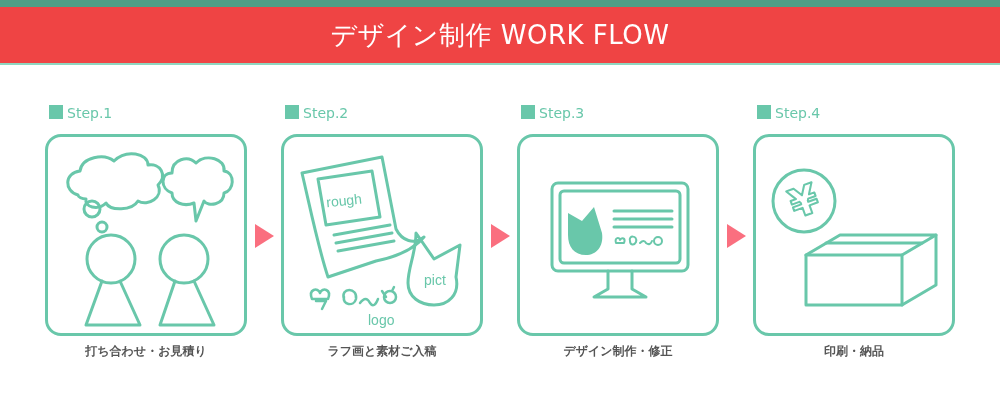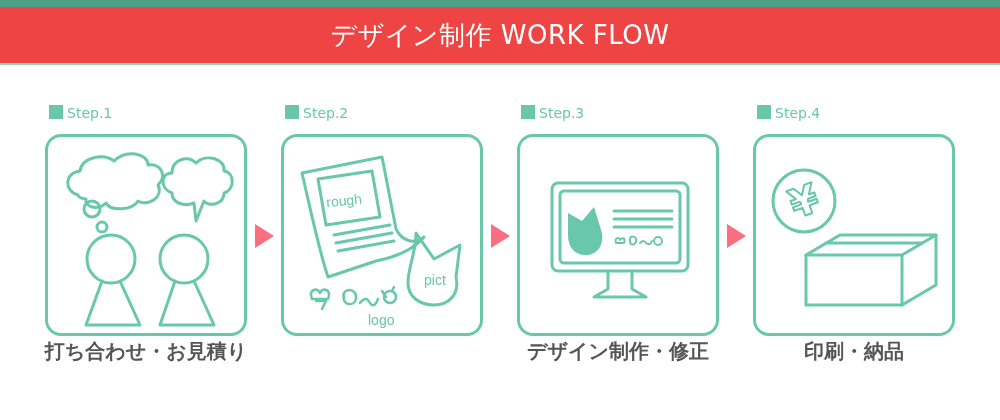--- a/index.html
+++ b/index.html
@@ -9,21 +9,21 @@
   .header { position:absolute; left:0; top:7px; width:1000px; height:56px; background:#ef4444;
             border-bottom:2px solid #8fd6c0; }
   .header-title { position:absolute; left:0; right:0; top:0; height:56px; line-height:56px; text-align:center;
                   color:#ffffff; font-size:26px; font-weight:normal; letter-spacing:0.5px; }
   .step { position:absolute; top:100px; width:202px; }
   .step-label { position:absolute; left:4px; top:0; height:26px; line-height:26px; color:#69c7aa; font-size:14px; }
   .step-label .sq { display:inline-block; width:14px; height:14px; background:#69c7aa; margin-right:4px; vertical-align:-1px; }
   .step-box { position:absolute; left:0; top:34px; width:196px; height:196px; border:3px solid #69c7aa; border-radius:16px; }
   .step-box svg { position:absolute; left:0; top:0; width:196px; height:196px; }
   .caption { position:absolute; top:240px; left:-20px; width:242px; text-align:center; color:#555555;
-             font-size:20px; font-weight:bold; line-height:22px; }
+             font-size:12px; font-weight:bold; line-height:22px; }
   .arrow { position:absolute; top:224px; width:0; height:0; border-top:12px solid transparent;
            border-bottom:12px solid transparent; border-left:19px solid #fa6f7f; }
 </style>
 </head>
 <body>
 
 <div class="topbar"></div>
 <div class="header">
   <div class="header-title">デザイン制作 WORK FLOW</div>
 </div>
@@ -73,20 +73,21 @@
         <path d="M32 164 L42 164 L38 172"></path>
         <path d="M60 162 C56 150 74 150 72 162 C70 170 58 168 60 160"></path>
         <path d="M76 166 Q82 158 86 166 Q90 172 94 162"></path>
         <circle cx="106" cy="160" r="6"></circle>
         <path d="M98 154 L102 160 M110 150 L108 154"></path>
       </g>
       <text x="84" y="188" fill="#69c7aa" stroke="none" font-size="14" font-family="'Liberation Sans', sans-serif">logo</text>
     </svg>
   </div>
   <div class="caption">
+    <div>ラフ画と素材ご入稿</div>
   </div>
 </div>
 
 <div class="arrow" style="left:491px;"></div>
 
 <div class="step" style="left:517px;">
   <div class="step-label"><span class="sq"></span><span>Step.3</span></div>
   <div class="step-box">
     <svg viewBox="0 0 196 196" fill="none" stroke="#69c7aa" stroke-width="3" stroke-linejoin="round" stroke-linecap="round">
       <rect x="32" y="46" width="136" height="88" rx="6"></rect>

